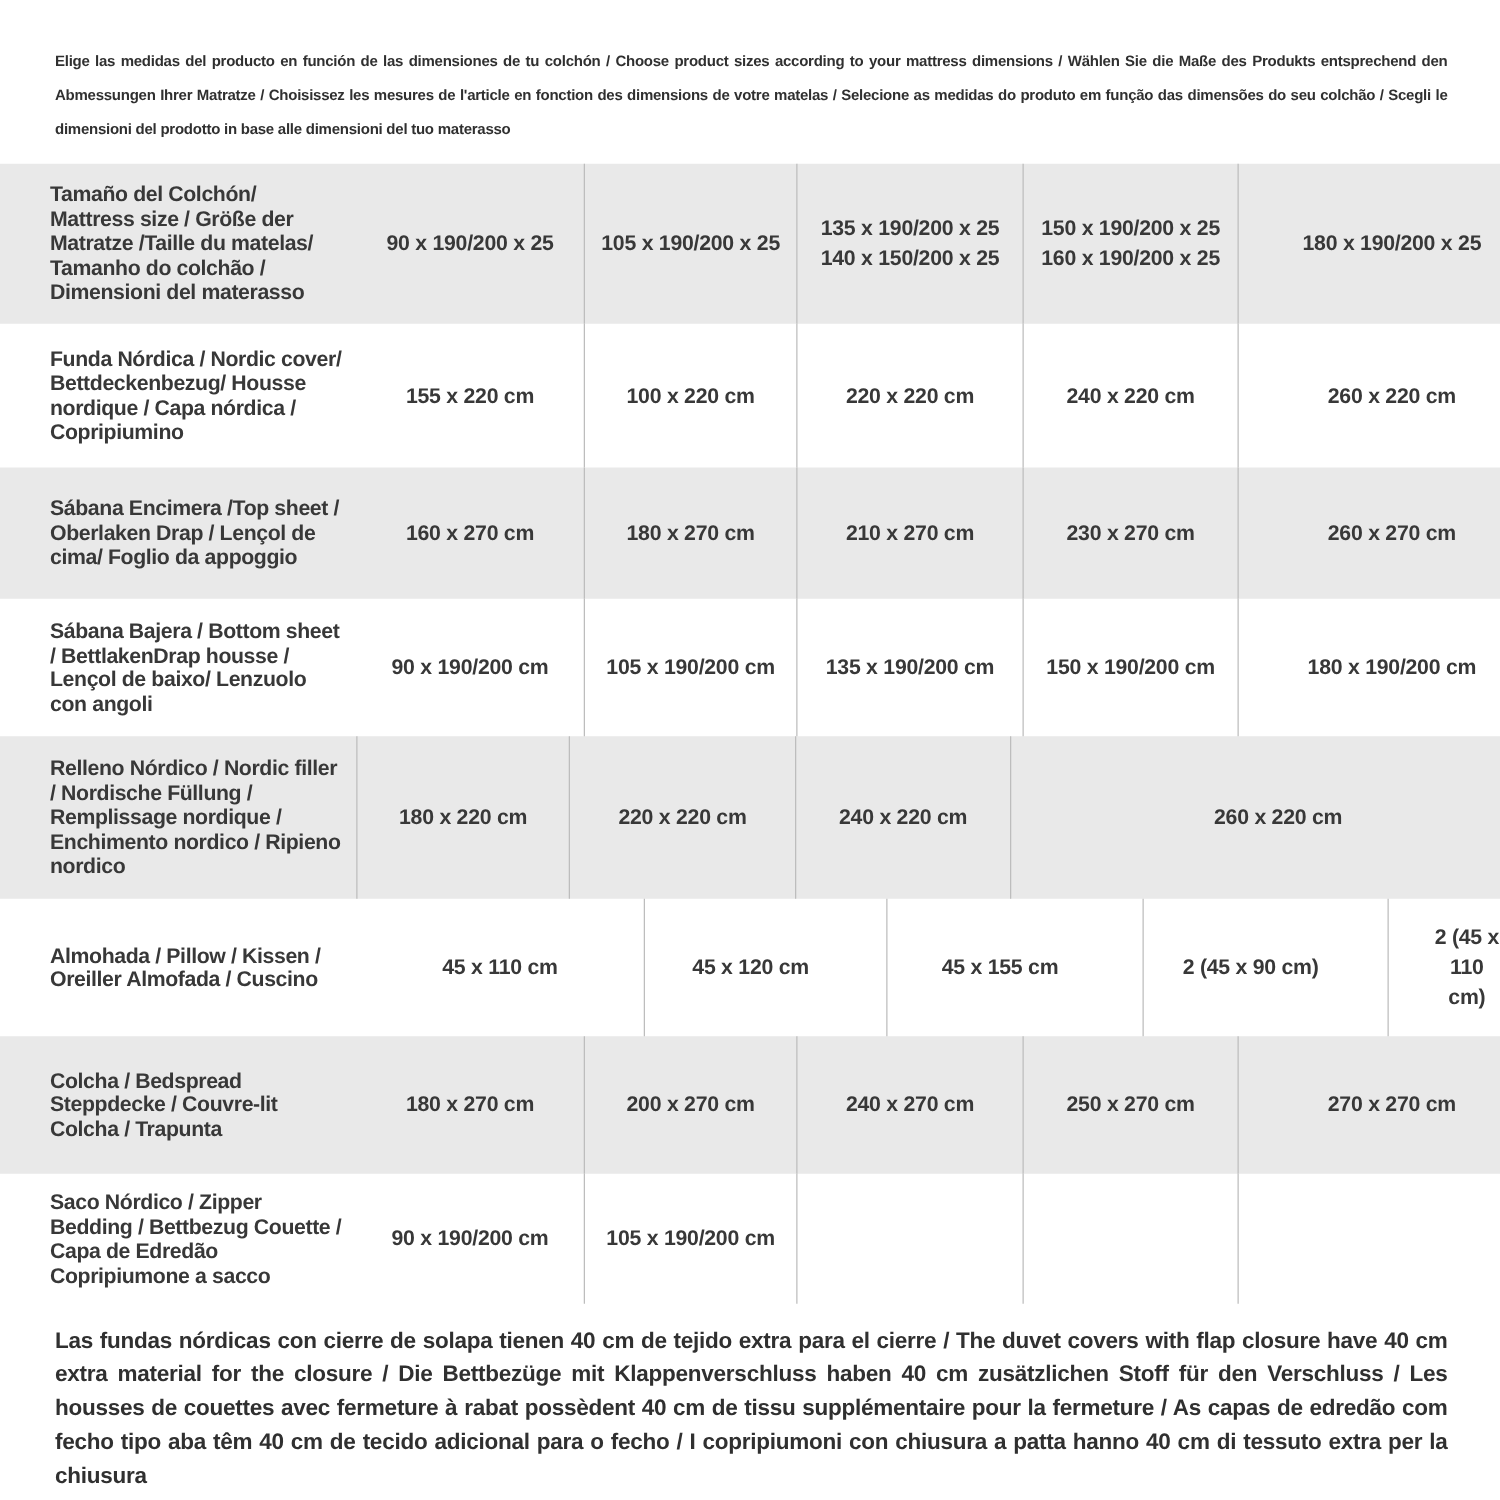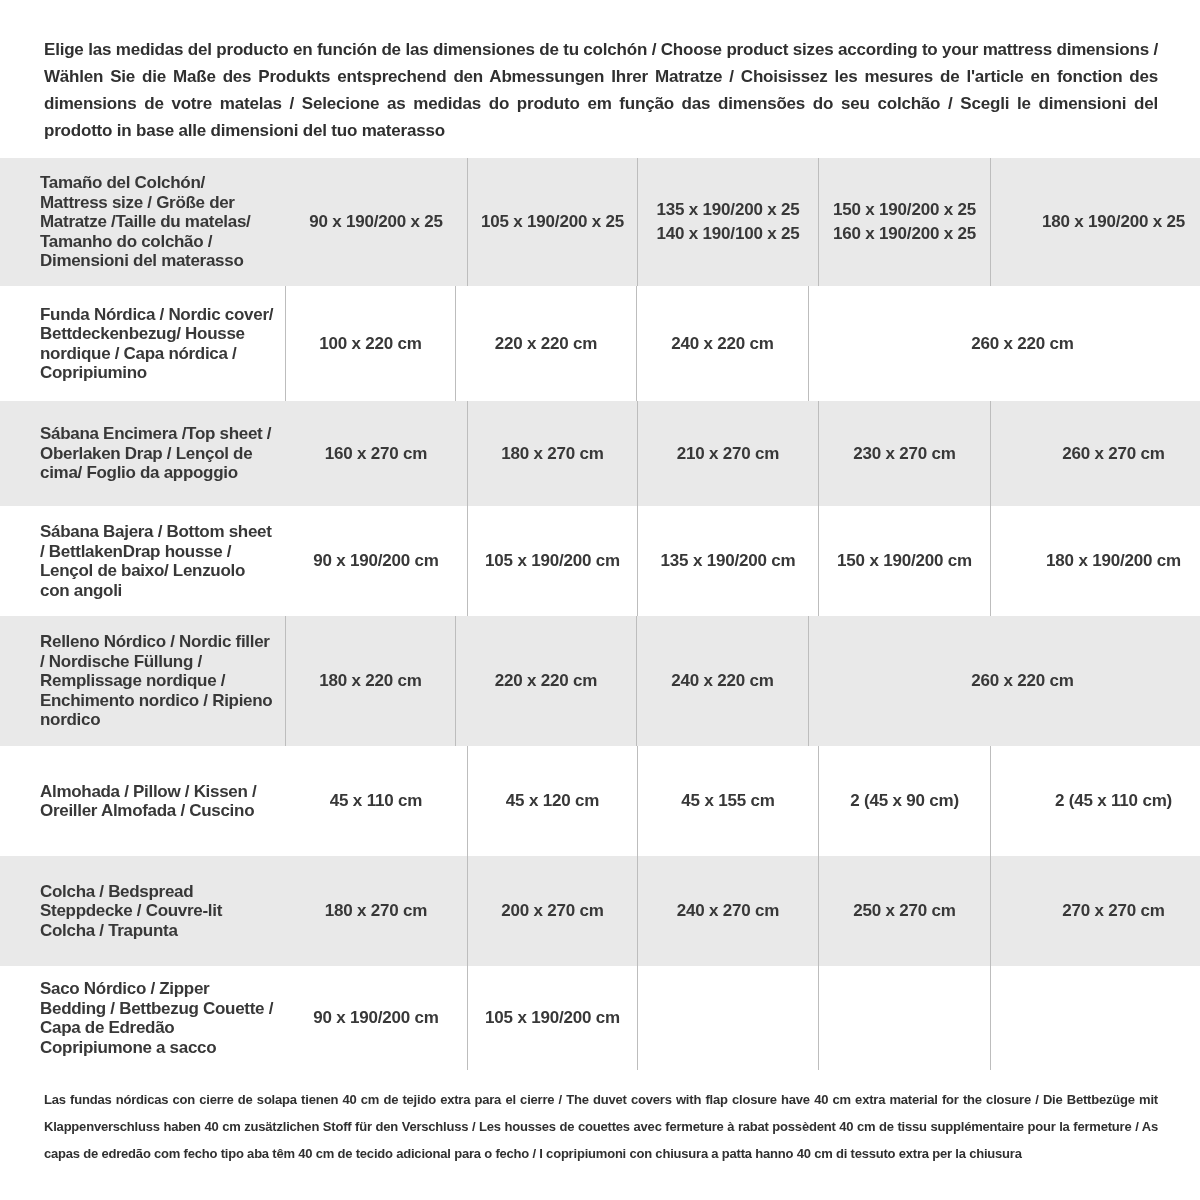--- a/index.html
+++ b/index.html
@@ -15,41 +15,41 @@
     -webkit-font-smoothing: antialiased;
   }
   .page {
     width: 1200px;
     height: 1200px;
     overflow: hidden;
     background: #ffffff;
   }
   .intro {
     margin: 36px 42px 0 44px;
-    font-size: 17px;
+    font-size: 12px;
     line-height: 27px;
     letter-spacing: -0.2px;
     text-align: justify;
     color: #303030;
   }
   .size-table {
     margin-top: 14px;
     width: 1152px;
   }
   .row {
     display: flex;
     width: 1200px;
   }
   .row.shaded { background: #e9e9e9; }
   .r0 { height: 128px; }
   .r1 { height: 115px; }
   .r2 { height: 105px; }
   .r3 { height: 110px; }
   .r4 { height: 130px; }
-  .r5 { height: 110px; }
+  .r5 { height: 110px; gap: 24px; }
   .r6 { height: 110px; justify-content: flex-end; }
   .r7 { height: 104px; justify-content: center; }
   .cell {
     box-sizing: border-box;
     display: flex;
     flex-direction: column;
     justify-content: center;
   }
   .label {
     width: 285px;
@@ -67,21 +67,21 @@
     line-height: 24px;
     letter-spacing: -0.2px;
   }
   .c1 { width: 182px; }
   .c2 { width: 170px; border-left: 1px solid #bdbdbd; }
   .c3 { width: 181px; border-left: 1px solid #bdbdbd; }
   .c4 { width: 172px; border-left: 1px solid #bdbdbd; }
   .c5 { flex: 1;     border-left: 1px solid #bdbdbd; padding-left: 36px; }
   .footnote {
     margin: 16px 42px 0 44px;
-    font-size: 13px;
+    font-size: 18px;
     line-height: 27px;
     letter-spacing: -0.2px;
     text-align: justify;
     color: #303030;
   }
 </style>
 </head>
 <body>
 
 <div class="page">
@@ -93,33 +93,34 @@
     <div class="row shaded r0">
       <div class="cell label">Tamaño del Colchón/ Mattress size / Größe der Matratze /Taille du matelas/ Tamanho do colchão / Dimensioni del materasso</div>
       <div class="cell val c1">
         <span>90 x 190/200 x 25</span>
       </div>
       <div class="cell val c2">
         <span>105 x 190/200 x 25</span>
       </div>
       <div class="cell val c3">
         <span>135 x 190/200 x 25</span>
-        <span>140 x 190/100 x 25</span>
+        <span>140 x 150/200 x 25</span>
       </div>
       <div class="cell val c4">
         <span>150 x 190/200 x 25</span>
         <span>160 x 190/200 x 25</span>
       </div>
       <div class="cell val c5">
         <span>180 x 190/200 x 25</span>
       </div>
     </div>
 
     <div class="row r1">
       <div class="cell label">Funda Nórdica / Nordic cover/ Bettdeckenbezug/ Housse nordique / Capa nórdica / Copripiumino</div>
+      <div class="cell val c1">155 x 220 cm</div>
       <div class="cell val c2">100 x 220 cm</div>
       <div class="cell val c3">220 x 220 cm</div>
       <div class="cell val c4">240 x 220 cm</div>
       <div class="cell val c5">260 x 220 cm</div>
     </div>
 
     <div class="row shaded r2">
       <div class="cell label">Sábana Encimera /Top sheet / Oberlaken Drap / Lençol de cima/ Foglio da appoggio</div>
       <div class="cell val c1">160 x 270 cm</div>
       <div class="cell val c2">180 x 270 cm</div>

